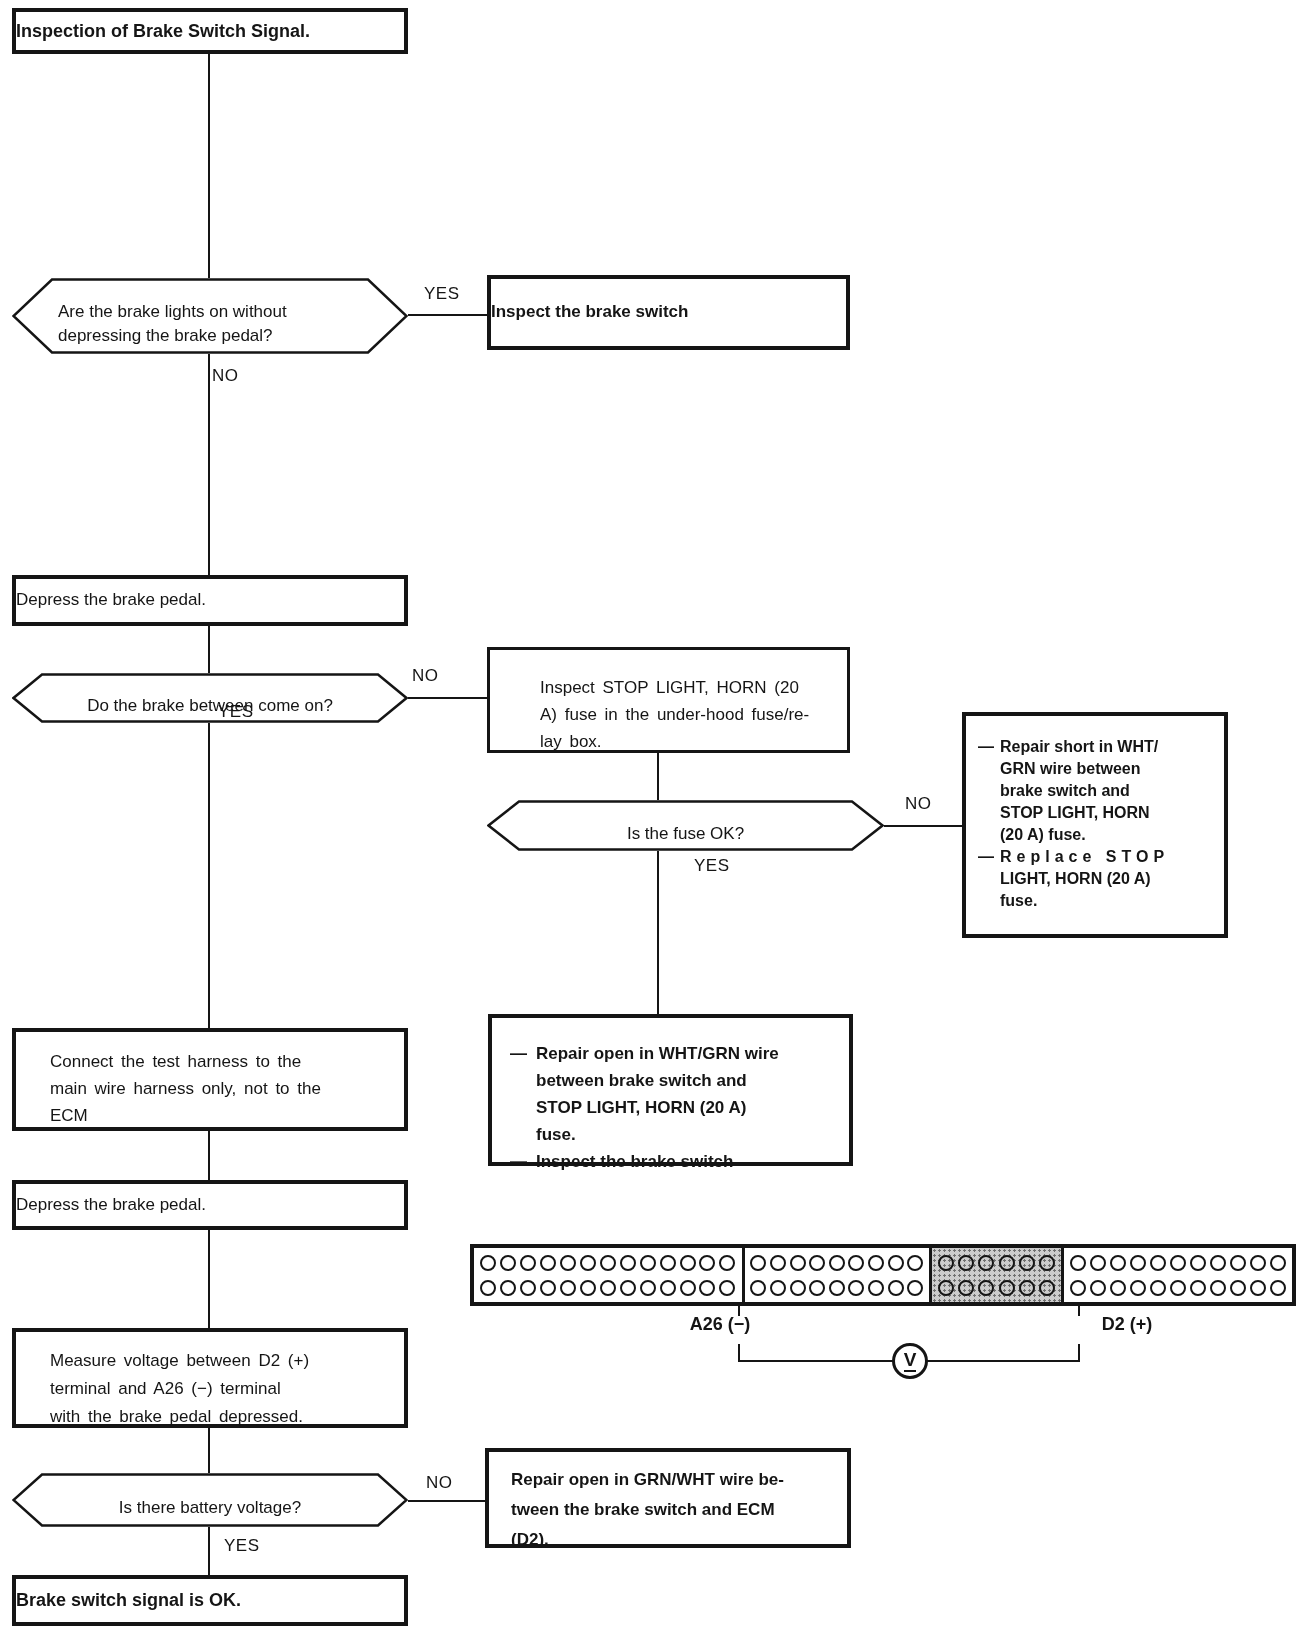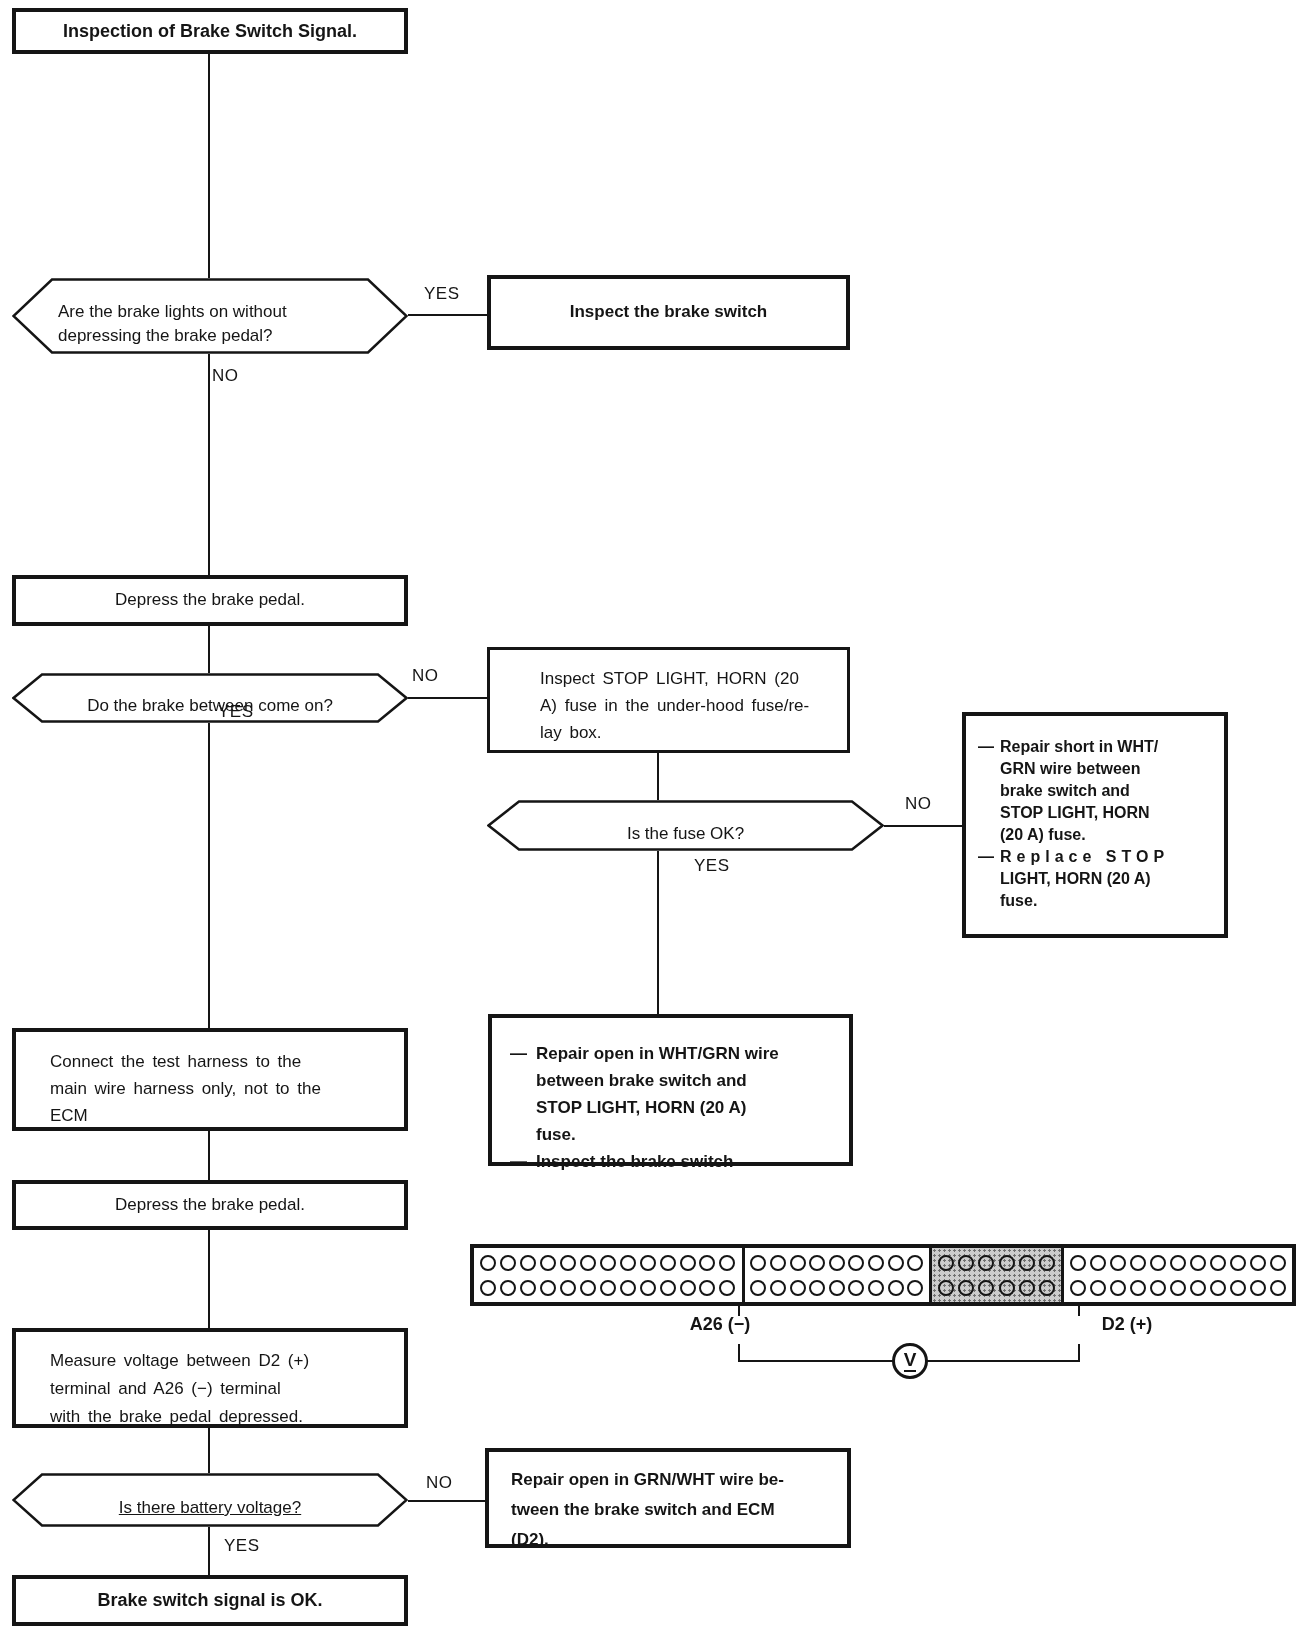--- a/index.html
+++ b/index.html
@@ -7,21 +7,21 @@
   #page {
     position:relative; width:1312px; height:1634px; background:#ffffff;
     font-family:"Liberation Sans","DejaVu Sans",sans-serif; color:#151515;
     overflow:hidden;
   }
   .box {
     position:absolute; background:#fff; border:4px solid #151515;
     box-sizing:border-box; font-size:17px; line-height:1.45;
   }
   .box.thin { border-width:3px; }
-  .box.center { display:flex; align-items:center; justify-content:center; text-align:center; }
+  .box.center { display:flex; align-items:center; text-align:center; }
   .bold { font-weight:bold; }
   .pre { white-space:pre-line; }
   .wsp { word-spacing:3px; }
   .vline,.hline { position:absolute; background:#151515; }
   .flow-label { position:absolute; font-size:17px; letter-spacing:0.5px;text-align:center; }
   .hexwrap { position:absolute; }
   .hexwrap svg { position:absolute; left:0; top:0; }
   .hex-text { position:relative; width:100%; height:100%; display:flex; align-items:center;
               justify-content:center; text-align:center; font-size:17px; line-height:1.4;margin-top:8px; }
   .hex-text.left { justify-content:flex-start; text-align:left; }
@@ -85,21 +85,21 @@
   <div class="hexwrap" style="left:12px; top:673px; width:396px; height:50px;">
     <svg width="396" height="50" viewBox="0 0 396 50">
       <polygon points="30,1.5 366,1.5 394.5,25 366,48.5 30,48.5 1.5,25" fill="#ffffff" stroke="#151515" stroke-width="2.5"></polygon>
     </svg>
     <div class="hex-text">Do the brake between come on?</div>
   </div>
   <div class="flow-label" style="left:412px; top:666px;">NO</div>
   <div class="hline" style="left:408px; top:697px; width:79px; height:2px;"></div>
   <div class="flow-label" style="left:218px; top:702px;">YES</div>
 
-  <div class="box thin pre wsp" style="left:487px; top:647px; width:363px; height:106px; padding:15px 14px 0 50px; line-height:27px;">Inspect STOP LIGHT, HORN (20
+  <div class="box thin pre wsp" style="left:487px; top:647px; width:363px; height:106px; padding:24px 14px 0 50px; line-height:27px;">Inspect STOP LIGHT, HORN (20
 A) fuse in the under-hood fuse/re-
 lay box.</div>
 
   <div class="vline" style="left:657px; top:753px; width:2px; height:47px;"></div>
 
   <div class="hexwrap" style="left:487px; top:800px; width:397px; height:51px;">
     <svg width="397" height="51" viewBox="0 0 397 51">
       <polygon points="32,1.5 365,1.5 395.5,25.5 365,49.5 32,49.5 1.5,25.5" fill="#ffffff" stroke="#151515" stroke-width="2.5"></polygon>
     </svg>
     <div class="hex-text">Is the fuse OK?</div>
@@ -262,21 +262,21 @@
   <div class="vline" style="left:1078px; top:1344px; width:2px; height:18px;"></div>
   <div class="hline" style="left:738px; top:1360px; width:342px; height:2px;"></div>
   <div class="vmeter" style="left:892px; top:1343px;">
     <span>V</span>
   </div>
 
   <div class="box pre wsp" style="left:12px; top:1328px; width:396px; height:100px; padding:15px 16px 0 34px; line-height:28px;">Measure voltage between D2 (+)
 terminal and A26 (−) terminal
 with the brake pedal depressed.</div>
 
-  <div class="hexwrap" style="left:12px; top:1473px; width:396px; height:54px;text-decoration:underline;">
+  <div class="hexwrap" style="left:12px; top:1473px; width:396px; height:54px;">
     <svg width="396" height="54" viewBox="0 0 396 54">
       <polygon points="30,1.5 366,1.5 394.5,27 366,52.5 30,52.5 1.5,27" fill="#ffffff" stroke="#151515" stroke-width="2.5"></polygon>
     </svg>
     <div class="hex-text">Is there battery voltage?</div>
   </div>
   <div class="flow-label" style="left:426px; top:1473px;">NO</div>
   <div class="hline" style="left:408px; top:1500px; width:77px; height:2px;"></div>
   <div class="flow-label" style="left:224px; top:1536px;">YES</div>
 
   <div class="box bold pre" style="left:485px; top:1448px; width:366px; height:100px; padding:13px 10px 0 22px; line-height:30px;">Repair open in GRN/WHT wire be-

